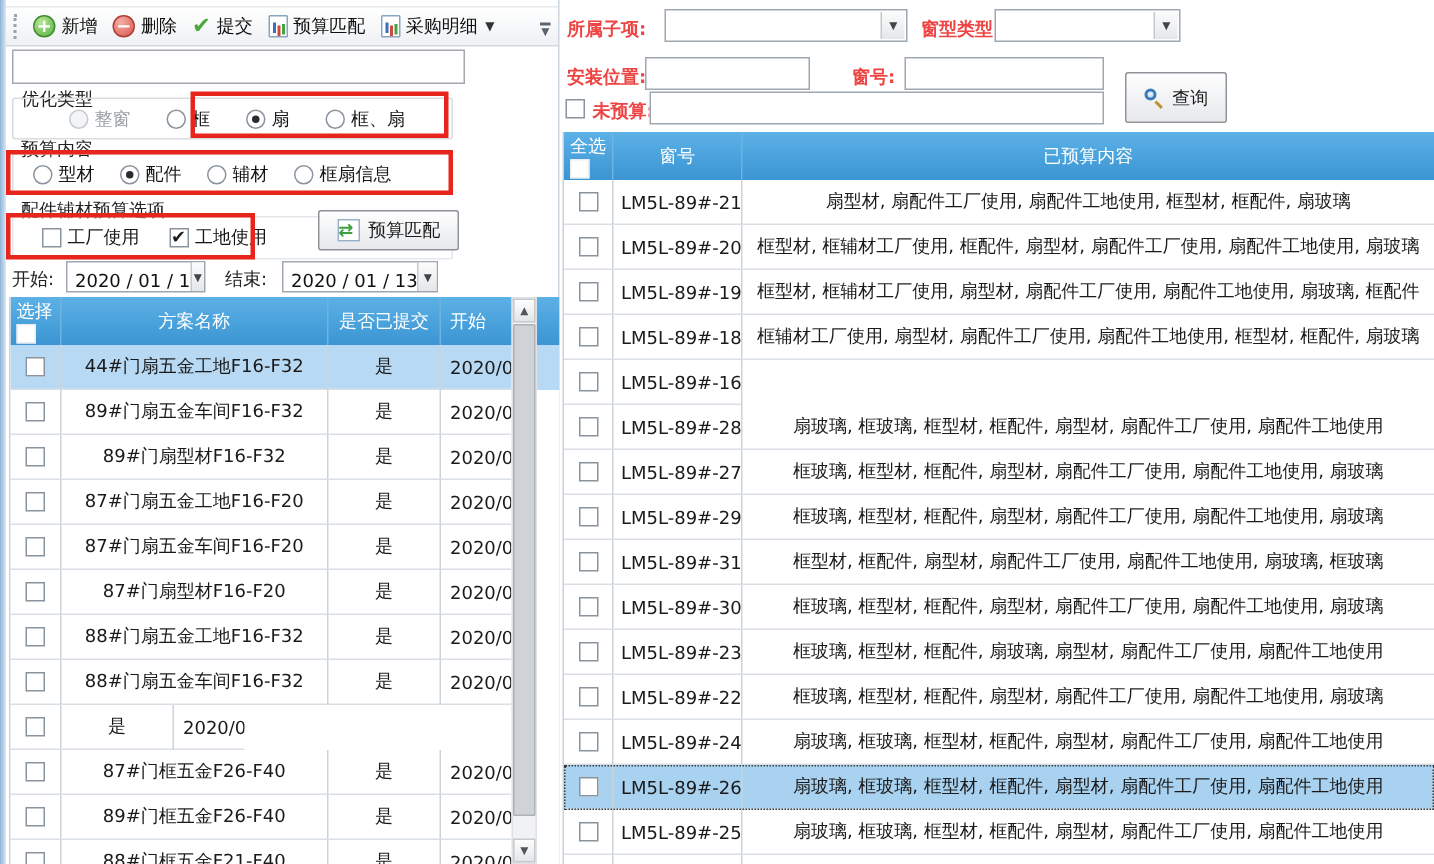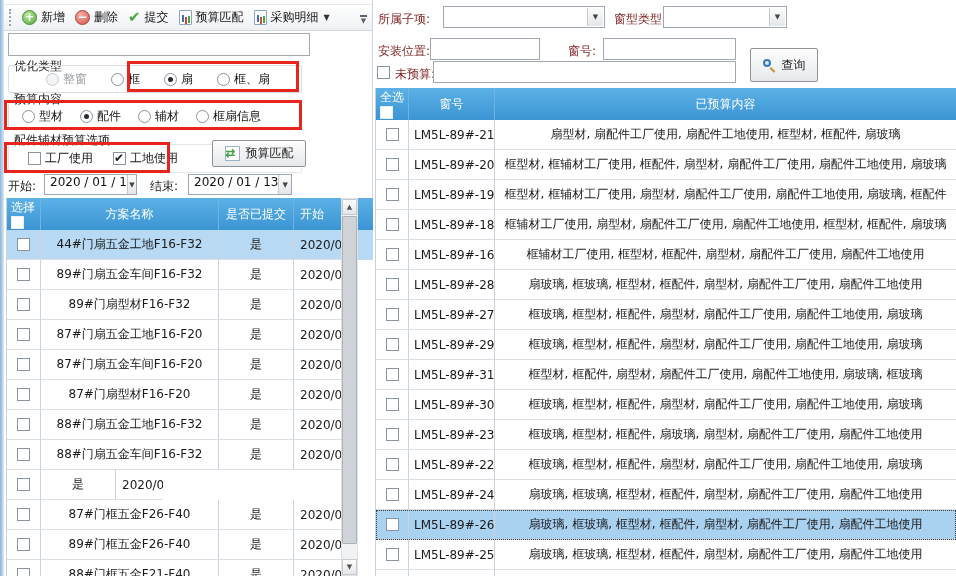--- a/index.html
+++ b/index.html
@@ -48,21 +48,21 @@
   .cbx { width:13px; height:13px; border:1px solid #8a949e; background:#fff; position:relative; display:inline-block; flex:none; }
   .cbx.checked::after { content:"✔"; position:absolute; left:0px; top:-2px; font-size:12px; color:#1c1c1c; }
   .red-box { position:absolute; border:3px solid #e8251d; pointer-events:none; z-index:6; }
 
   .btn { border:1px solid #8d9298; background:linear-gradient(#fefefe,#e6e8eb); border-radius:2px;
     display:flex; align-items:center; justify-content:center; gap:6px; cursor:default; }
   .ic-match { position:relative; width:15px; height:15px; background:#fff; border:1px solid #9ab2c8; display:inline-block; }
   .ic-match::after { content:"⇄"; position:absolute; left:0px; top:-1px; font-size:12px; color:#3da03d; font-weight:bold; }
 
   .date-label { position:absolute; top:178px; color:#222; }
-  .datecombo { position:absolute; top:174px; height:21px; border:1px solid #9fa8b0; background:#fff; display:flex; align-items:flex-start; }
+  .datecombo { position:absolute; top:174px; height:21px; border:1px solid #9fa8b0; background:#fff; display:flex; align-items:flex-end; }
   .datecombo .val { flex:1; padding-left:5px; white-space:nowrap; font-size:12px; color:#111; }
   .datecombo .dd { width:15px; height:100%; background:linear-gradient(#fbfbfb,#e4e7ea); border-left:1px solid #c3c9cf;
     font-size:7px; color:#444; display:flex; align-items:center; justify-content:center; }
 
   
   .thead { background:linear-gradient(#5cb1e6,#3b95d3); color:#fff; }
   .hcell { border-right:1px solid #6fb4e0; display:flex; align-items:center; justify-content:center; overflow:hidden; }
   .hcell.sel { flex-direction:column; align-items:flex-start; justify-content:flex-start; padding:1px 0 0 4px; }
   .hcell.sel .cbx { border-color:#e9eef2; margin-top:0px; }
   .cell { border-right:1px solid #ccd4db; border-bottom:1px solid #d9dfe4; display:flex; align-items:center;
@@ -83,21 +83,21 @@
   
   .vscroll { position:absolute; left:341px; top:198px; width:17px; height:378px; background:#f1f2f4; border:1px solid #dfe1e4; }
   .vscroll .sbtn { position:absolute; left:0; width:15px; height:16px; background:linear-gradient(#fdfdfd,#e3e6e9);
     border:1px solid #c6cacd; font-size:7px; color:#555; display:flex; align-items:center; justify-content:center; }
   .vscroll .up { top:0; }
   .vscroll .down { bottom:0; }
   .vscroll .thumb { position:absolute; left:0; top:17px; width:15px; height:328px; background:#cfd2d6;
     border:1px solid #aeb2b6; border-radius:1px; }
 
   
-  .flabel { position:absolute; color:#7f1d1d; white-space:nowrap; }
+  .flabel { position:absolute; color:#ef4444; white-space:nowrap;font-weight:bold; }
   .fcombo { position:absolute; height:22px; border:1px solid #9fa8b0; background:#fff; }
   .fcombo .dd { position:absolute; right:1px; top:1px; bottom:1px; width:16px;
     background:linear-gradient(#fbfbfb,#e4e7ea); border-left:1px solid #c3c9cf; font-size:7px; color:#444;
     display:flex; align-items:center; justify-content:center; }
   .ftext { position:absolute; height:22px; border:1px solid #9fa8b0; background:#fff; font-size:12px; padding:2px 4px; }
   .search-btn { position:absolute; left:750px; top:48px; width:68px; height:34px; }
   .ic-mag { position:relative; width:13px; height:13px; flex:none; }
   .ic-mag .lens { position:absolute; left:0; top:0; width:8px; height:8px; border:2px solid #3d7ab8; border-radius:50%;
     background:radial-gradient(circle at 35% 35%,#eaf4fc,#bcd8ef); }
   .ic-mag .handle { position:absolute; left:8px; top:8px; width:6px; height:2px; background:#c29136; transform:rotate(45deg); transform-origin:0 0; }
@@ -399,21 +399,20 @@
           <span class="cbx"></span>
         </div>
         <div class="cell rc1">LM5L-89#-18F16</div>
         <div class="cell rc2">框辅材工厂使用, 扇型材, 扇配件工厂使用, 扇配件工地使用, 框型材, 框配件, 扇玻璃</div>
       </div>
       <div class="row">
         <div class="cell rc0">
           <span class="cbx"></span>
         </div>
         <div class="cell rc1">LM5L-89#-16F15</div>
-        <div class="cell rc2">框辅材工厂使用, 框型材, 框配件, 扇型材, 扇配件工厂使用, 扇配件工地使用</div>
       </div>
       <div class="row">
         <div class="cell rc0">
           <span class="cbx"></span>
         </div>
         <div class="cell rc1">LM5L-89#-28F26</div>
         <div class="cell rc2">扇玻璃, 框玻璃, 框型材, 框配件, 扇型材, 扇配件工厂使用, 扇配件工地使用</div>
       </div>
       <div class="row">
         <div class="cell rc0">

